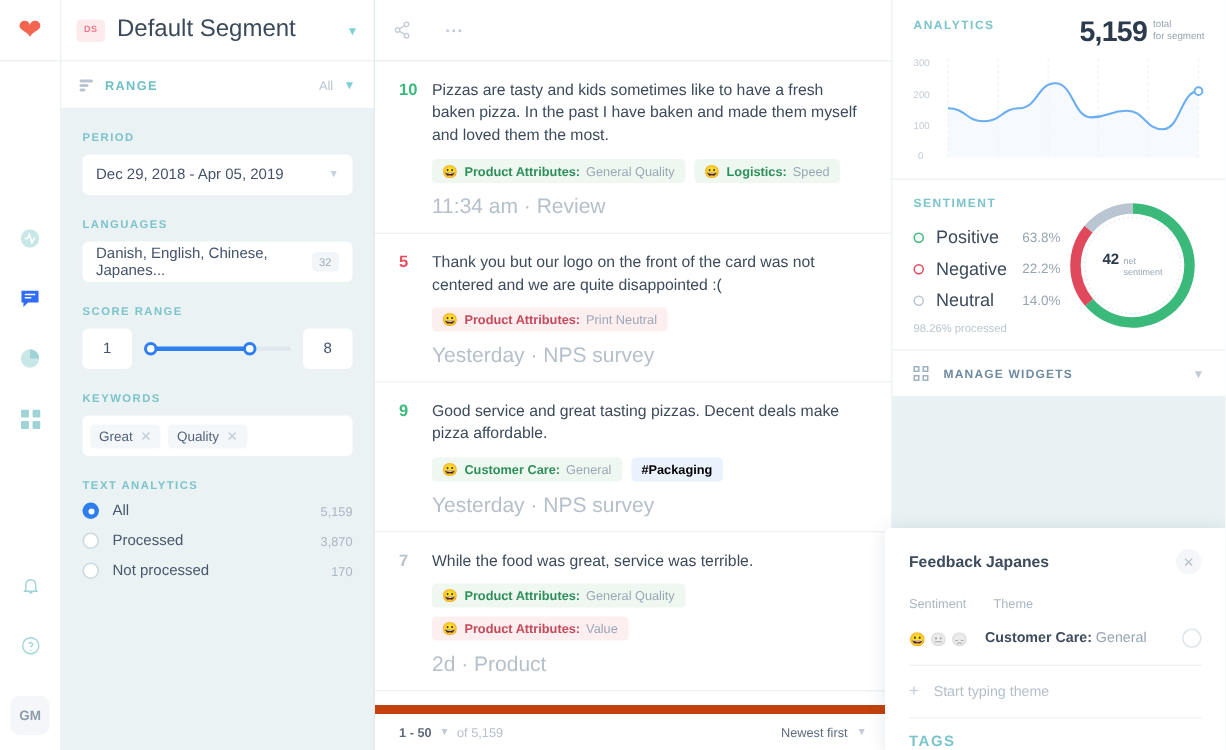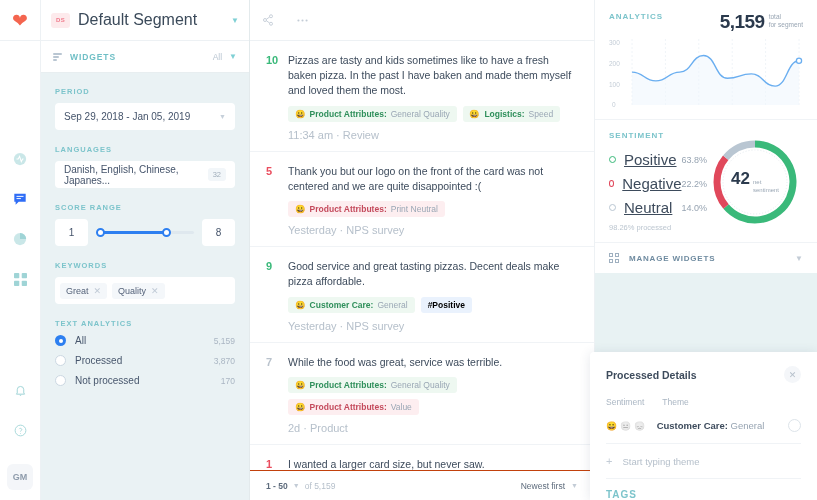--- a/index.html
+++ b/index.html
@@ -109,23 +109,23 @@
   .fb-score.pos { color:#3ab97a; } .fb-score.neg { color:#ea4d5e; } .fb-score.mid { color:#b9c2cc; }
   .fb-body { flex:1; }
   .fb-text { font-size:10.5px; color:#3d4b5c; line-height:1.45; margin-bottom:7px; }
   .pills { display:flex; gap:6px; flex-wrap:wrap; margin-bottom:7px; }
   .pill { display:flex; align-items:center; gap:4px; border-radius:3px; padding:3px 7px; font-size:8.5px; }
   .pill.green { background:#eef8f1; } .pill.red { background:#fdeef0; } .pill.blue { background:#eaf2fd; }
   .pill b { font-weight:bold; }
   .pill.green b { color:#2f8f5b; } .pill.red b { color:#c44a5c; }
   .pill .val { color:#9aa7b5; }
   .emo { font-size:8.5px; }
-  .fb-meta { font-size:11px; color:#b6c0cb; }
+  .fb-meta { font-size:14px; color:#b6c0cb; }
   .feed-footer {
-    height:30px; border-top:1px solid #c2410c; display:flex; align-items:center;
+    height:30px; border-top:6px solid #c2410c; display:flex; align-items:center;
     padding:0 16px; font-size:8.5px; color:#8e9bab; background:#fff;
   }
   .ff-left { display:flex; align-items:center; gap:5px; }
   .ff-left .n { color:#5d6b7c; font-weight:bold; }
   .ff-left .of { color:#b6c0cb; }
   .ff-right { margin-left:auto; display:flex; align-items:center; gap:6px; color:#5d6b7c; }
 
   
   .right { width:222px; flex:0 0 222px; height:500px; background:#e8f2f3; position:relative; }
   .card { background:#fff; padding:12px 14px 8px; }
@@ -134,26 +134,26 @@
   .big-num { margin-left:auto; display:flex; align-items:flex-start; gap:4px; }
   .big-num .v { font-size:19px; font-weight:bold; color:#2b3a4d; letter-spacing:-.5px; line-height:1;}
   .big-num .sub { font-size:6.5px; color:#98a5b3; line-height:1.25; padding-top:1px;}
   .chart { position:relative; height:72px; margin-top:8px; }
   .y-lab { position:absolute; left:0; font-size:6.5px; color:#c3ccd6; }
   .sent-card { background:#fff; padding:11px 14px 10px; border-top:1px solid #f0f3f6; display:flex; }
   .sent-left { width:98px; }
   .sent-row { display:flex; align-items:center; margin-bottom:7px; }
   .dot { width:7px; height:7px; border-radius:50%; border:1.3px solid #3ab97a; margin-right:8px; }
   .dot.neg { border-color:#e0485b; } .dot.neu { border-color:#b9c6d2; }
-  .sent-name { font-size:15px; color:#3d4b5c; flex:1;text-decoration:underline; }
+  .sent-name { font-size:12px; color:#3d4b5c; flex:1; }
   .sent-val { font-size:9px; color:#97a4b2; }
   .processed { font-size:7.5px; color:#bcc6d0; margin-top:6px; }
   .donut-wrap { flex:1; display:flex; align-items:center; justify-content:center; position:relative;}
   .donut-center { position:absolute; text-align:center; display:flex; align-items:baseline; gap:3px;}
-  .donut-center .nv { font-size:17px; font-weight:bold; color:#2b3a4d; }
+  .donut-center .nv { font-size:10px; font-weight:bold; color:#2b3a4d; }
   .donut-center .nl { font-size:6px; color:#99a6b4; text-align:left; line-height:1.2; }
   .widgets {
     background:#fff; height:31px; display:flex; align-items:center; padding:0 14px;
     border-top:1px solid #f0f3f6; cursor:pointer;
   }
   .w-icon { display:grid; grid-template-columns:4px 4px; gap:2px; margin-right:10px; }
   .w-icon i { width:4px; height:4px; border:1px solid #9fb0c0; display:block; }
   .w-label { font-size:8px; letter-spacing:.8px; color:#6f8ba0; font-weight:bold; flex:1; }
   .w-chev { color:#c3ccd6; font-size:8px; }
 
@@ -241,31 +241,31 @@
       <div class="seg-name">Default Segment</div>
       <div class="caret">▼</div>
     </div>
 
     <div class="themes-row">
       <div class="themes-icon">
           <i></i>
           <i></i>
           <i></i>
         </div>
-      <div class="themes-label">WIDGETS</div>
+      <div class="themes-label">RANGE</div>
       <div class="themes-all">All</div>
       <div class="caret">▼</div>
     </div>
 
     <div class="sb-body">
 
       <div class="f-group">
         <div class="f-label">PERIOD</div>
         <div class="f-input">
-          <span>Sep 29, 2018 - Jan 05, 2019</span>
+          <span>Dec 29, 2018 - Apr 05, 2019</span>
           <span class="chev">▼</span>
         </div>
       </div>
 
       <div class="f-group">
         <div class="f-label">LANGUAGES</div>
         <div class="f-input">
           <span>Danish, English, Chinese, Japanes...</span>
           <span class="lang-count">32</span>
         </div>
@@ -380,21 +380,21 @@
           <div class="fb-score pos">9</div>
           <div class="fb-body">
             <div class="fb-text">Good service and great tasting pizzas. Decent deals make pizza affordable.</div>
             <div class="pills">
               <div class="pill green">
                 <span class="emo">😀</span>
                 <b>Customer Care:</b>
                 <span class="val">General</span>
               </div>
               <div class="pill blue">
-                <b>#Positive</b>
+                <b>#Packaging</b>
               </div>
             </div>
             <div class="fb-meta">Yesterday  ·  NPS survey</div>
           </div>
         </div>
         <div class="fb-item">
           <div class="fb-score mid">7</div>
           <div class="fb-body">
             <div class="fb-text">While the food was great, service was terrible.</div>
             <div class="pills">
@@ -515,21 +515,21 @@
           <i></i>
           <i></i>
           <i></i>
         </div>
       <div class="w-label">MANAGE WIDGETS</div>
       <div class="w-chev">▼</div>
     </div>
 
     <div class="details">
       <div class="det-head">
-        <div class="det-title">Processed Details</div>
+        <div class="det-title">Feedback Japanes</div>
         <div class="det-close">✕</div>
       </div>
       <div class="det-tabs">
         <div>Sentiment</div>
         <div>Theme</div>
       </div>
       <div class="det-theme">
         <div class="emo-set">
           <span style="font-size:9px">😀</span>
           <span style="font-size:9px;filter:grayscale(1);opacity:.45">😐</span>

